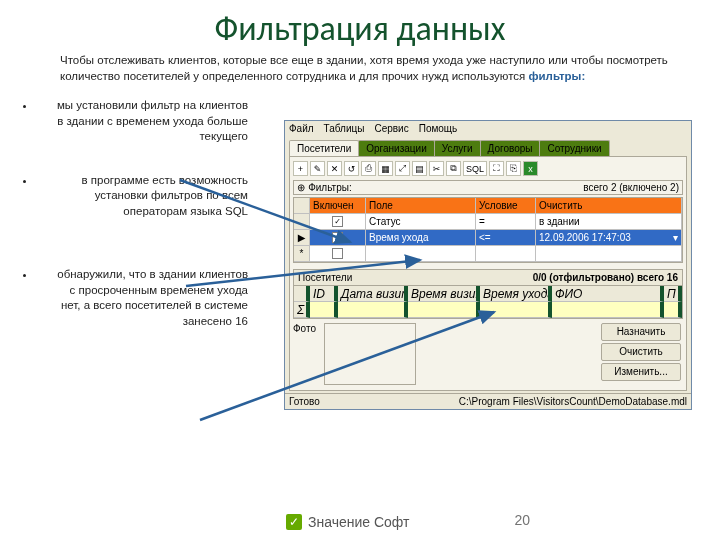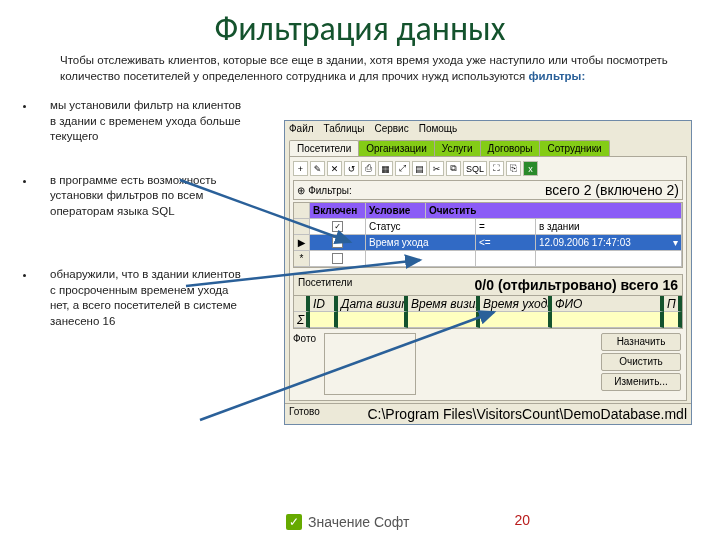--- a/index.html
+++ b/index.html
@@ -2,57 +2,57 @@
 <html><head>
 <meta charset="utf-8">
 <style>
   * { box-sizing: border-box; margin: 0; padding: 0; }
   body { width: 720px; height: 540px; font-family: Arial, sans-serif; background: #fff; position: relative; overflow: hidden; }
   .slide-title { color: #14532d; font-size: 34px; font-weight: 400; text-align: center; padding: 8px 0 4px; font-family: Calibri, Arial, sans-serif; }
   .intro { font-size: 11.5px; color: #222; padding: 0 40px 0 60px; line-height: 1.35; }
   .intro .hl { color: #2a6099; font-weight: bold; }
   .main { display: flex; padding: 6px 0 0 0; }
   .bullets { width: 260px; padding: 8px 0 0 22px; font-size: 11.5px; color: #222; }
-  .bullets li { list-style: disc; margin: 0 12px 28px 14px; padding-left: 14px; line-height: 1.35; }
+  .bullets li { list-style: disc; margin: 0 12px 28px 14px; padding-left: 14px; line-height: 1.35; text-align: right; }
   .bullets li:nth-child(3){ margin-top: 48px; }
   .win { position: absolute; left: 284px; top: 120px; width: 408px; border: 1px solid #6f8aa8; background: #ece9d8; font-family: Tahoma, sans-serif; font-size: 10px; color: #000; }
   .titlebar { background: linear-gradient(#3a6ea5,#2a5a90); color: #fff; height: 18px; display: flex; align-items: center; padding: 0 2px 0 4px; font-size: 10px; font-weight: bold; }
   .titlebar .tbtns { margin-left: auto; display: flex; gap: 1px; }
   .tbtn { width: 15px; height: 13px; background: #d4d0c8; border: 1px solid #808080; font-size: 9px; line-height: 11px; text-align: center; color:#000;}
   .menubar { background: #ece9d8; padding: 2px 4px; display: flex; gap: 10px; font-size: 10px; }
   .tabs { display: flex; padding: 4px 4px 0 4px; gap: 0; }
-  .tab { border: 1px solid #aca899; border-bottom: none; padding: 2px 7px; background: #84cc16; font-size: 10px; border-radius: 2px 2px 0 0; margin-right:-1px;}
+  .tab { border: 1px solid #aca899; border-bottom: none; padding: 2px 7px; background: #4d7c0f; font-size: 10px; border-radius: 2px 2px 0 0; margin-right:-1px;}
   .tab.active { background: #f5f3ea; position: relative; z-index: 2; }
   .panel { border: 1px solid #aca899; margin: 0 4px 2px 4px; background: #f5f3ea; padding: 2px 3px 3px; }
   .toolbar { display: flex; gap: 2px; padding: 2px 0 4px; align-items: center; flex-wrap: wrap;}
   .tico { width: 15px; height: 15px; border: 1px solid #c0c0b0; background: #fff; display:inline-flex; align-items:center; justify-content:center; font-size:9px;}
   .trow { display: flex; align-items: center; border: 1px solid #aca899; background:#f5f3ea; padding:1px 3px; margin-bottom:2px;}
   .tlabel { font-size: 10px; }
-  .right { margin-left: auto; font-size: 14px; }
+  .right { margin-left: auto; font-size: 10px; }
   .grid { border: 1px solid #aca899; background: #fff; font-size: 10px; }
   .grow { display: flex; height: 16px; }
   .gcell { border-right: 1px solid #c0c0c0; border-bottom: 1px solid #c0c0c0; padding: 1px 3px; overflow: hidden; white-space: nowrap; display:flex; align-items:center;}
-  .ghead { background: #8b5cf6; font-weight: bold; text-align: center; }
+  .ghead { background: #f97316; font-weight: normal; text-align: center; }
   .gmark { width: 16px; background:#ece9d8; justify-content:center;}
   .cb { width:11px; height:11px; border:1px solid #808080; background:#fff; display:inline-flex; align-items:center; justify-content:center; font-size:8px;}
   .lower { margin-top: 6px; }
   .vheader { display:flex; background:#ece9d8; border:1px solid #aca899; border-bottom:none; padding:2px 4px; font-size:10px;}
   .vgrid { border:1px solid #aca899; background:#fff;}
   .vrow { display:flex; height:16px;}
   .vcell { border-right:4px solid #14532d; border-bottom:1px solid #c0c0c0; padding:1px 3px; font-size:12px; overflow:hidden; white-space:nowrap;font-style:italic;}
   .vhead { background:#ece9d8;}
   .photo { display:flex; align-items:flex-start; gap:8px; padding:4px 0 2px;}
   .pbox { width:92px; height:62px; border:1px solid #aca899; background:#f5f3ea;}
   .btncol { display:flex; flex-direction:column; gap:2px; margin-left:auto; padding-right:2px;}
   .wbtn { width:80px; height:18px; border:1px solid #aca899; background:#ece9d8; font-size:10px; text-align:center; line-height:16px; border-radius:2px;}
   .status { border-top:1px solid #aca899; background:#ece9d8; display:flex; padding:2px 4px; font-size:10px;}
   svg.arrows { position:absolute; left:0; top:0; pointer-events:none; }
   .footer-logo { position:absolute; left:286px; bottom:10px; display:flex; align-items:center; gap:6px; font-size:14px; color:#555;}
   .check { width:16px; height:16px; background:#6a0; border-radius:2px; display:inline-flex; align-items:center; justify-content:center; color:#fff; font-size:12px;}
-  .pagenum { position:absolute; right:190px; bottom:12px; font-size:14px; color:#b91c1c;}
+  .pagenum { position:absolute; right:190px; bottom:12px; font-size:14px; color:#737373;}
 </style>
 </head>
 <body>
 
 <div class="slide-title">Фильтрация данных</div>
 <div class="intro">
   <span>Чтобы отслеживать клиентов, которые все еще в здании, хотя время ухода уже наступило или чтобы посмотреть количество посетителей у определенного сотрудника и для прочих нужд используются </span><span class="hl">фильтры:</span>
 </div>
 
 <div class="main">
@@ -95,20 +95,21 @@
       <span class="tico" style="background:#2a8a2a;color:#fff">x</span>
     </div>
     <div class="trow">
       <span>⊕</span>&nbsp;<span class="tlabel">Фильтры:</span>
       <span class="right">всего 2 (включено 2)</span>
     </div>
     <div class="grid">
       <div class="grow ghead">
         <div class="gcell gmark"></div>
         <div class="gcell ghead" style="width:56px">Включен</div>
+        <div class="gcell ghead" style="width:110px">Поле</div>
         <div class="gcell ghead" style="width:60px">Условие</div>
         <div class="gcell ghead" style="flex:1">Очистить</div>
       </div>
       <div class="grow">
         <div class="gcell gmark"></div>
         <div class="gcell" style="width:56px;justify-content:center">
             <span class="cb">✓</span>
           </div>
         <div class="gcell" style="width:110px">Статус</div>
         <div class="gcell" style="width:60px">=</div>

